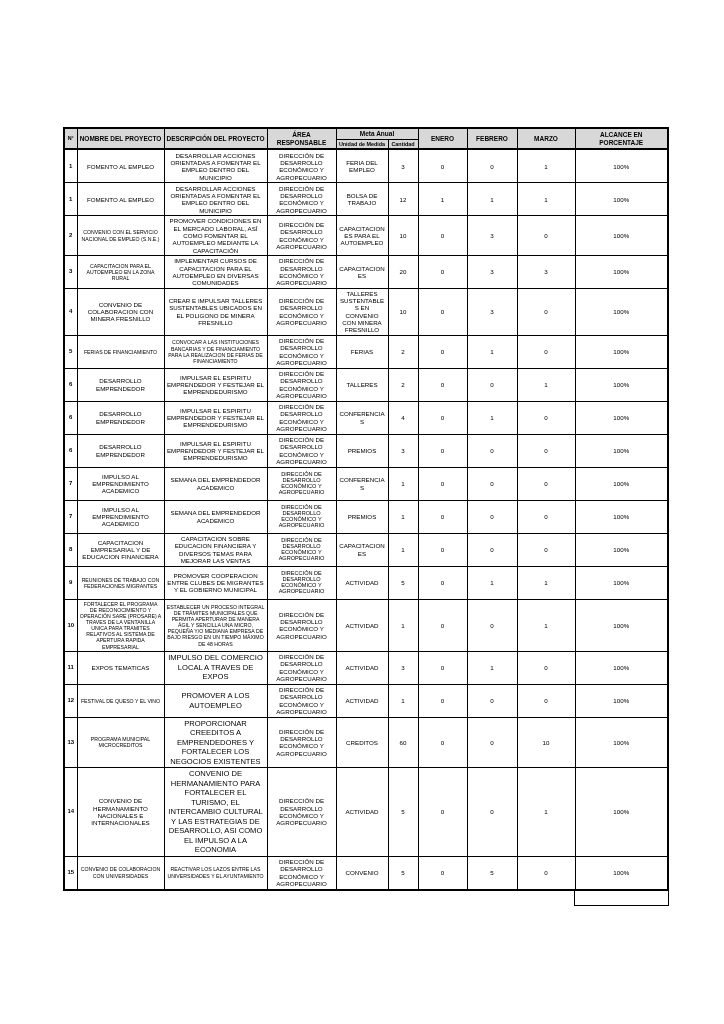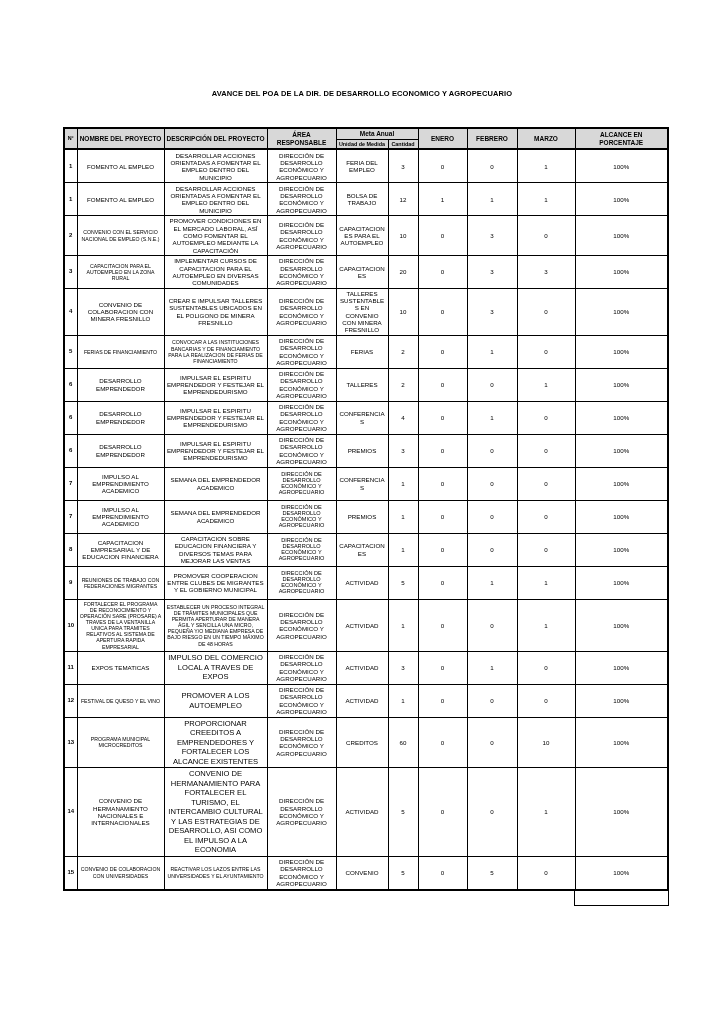--- a/index.html
+++ b/index.html
@@ -66,21 +66,20 @@
     margin-left:511px;
     border:1px solid #000;
     border-top:none;
     background:#fff;
   }
 </style>
 </head>
 <body>
 
 <div class="doc-title">
-  <div>AVANCE DEL POA DE LA DIR. DE DESARROLLO ECONOMICO Y AGROPECUARIO</div>
 </div>
 
 <div class="table-wrap">
   <table class="poa">
     <colgroup>
       <col class="c1">
         <col class="c2">
         <col class="c3">
         <col class="c4">
         <col class="c5">
@@ -296,21 +295,21 @@
     <td class="c-unidad">ACTIVIDAD</td>
     <td class="c-cant">1</td>
     <td class="c-mes">0</td>
     <td class="c-mes">0</td>
     <td class="c-mes">0</td>
     <td class="c-alc">100%</td>
   </tr>
         <tr>
     <td class="c-num">13</td>
     <td class="c-nombre sm">PROGRAMA MUNICIPAL MICROCREDITOS</td>
-    <td class="c-desc lg">PROPORCIONAR CREEDITOS A EMPRENDEDORES Y FORTALECER LOS ALCANCE EXISTENTES</td>
+    <td class="c-desc lg">PROPORCIONAR CREEDITOS A EMPRENDEDORES Y FORTALECER LOS NEGOCIOS EXISTENTES</td>
     <td class="c-area">DIRECCIÓN DE DESARROLLO ECONÓMICO Y AGROPECUARIO</td>
     <td class="c-unidad">CREDITOS</td>
     <td class="c-cant">60</td>
     <td class="c-mes">0</td>
     <td class="c-mes">0</td>
     <td class="c-mes">10</td>
     <td class="c-alc">100%</td>
   </tr>
         <tr>
     <td class="c-num">14</td>

